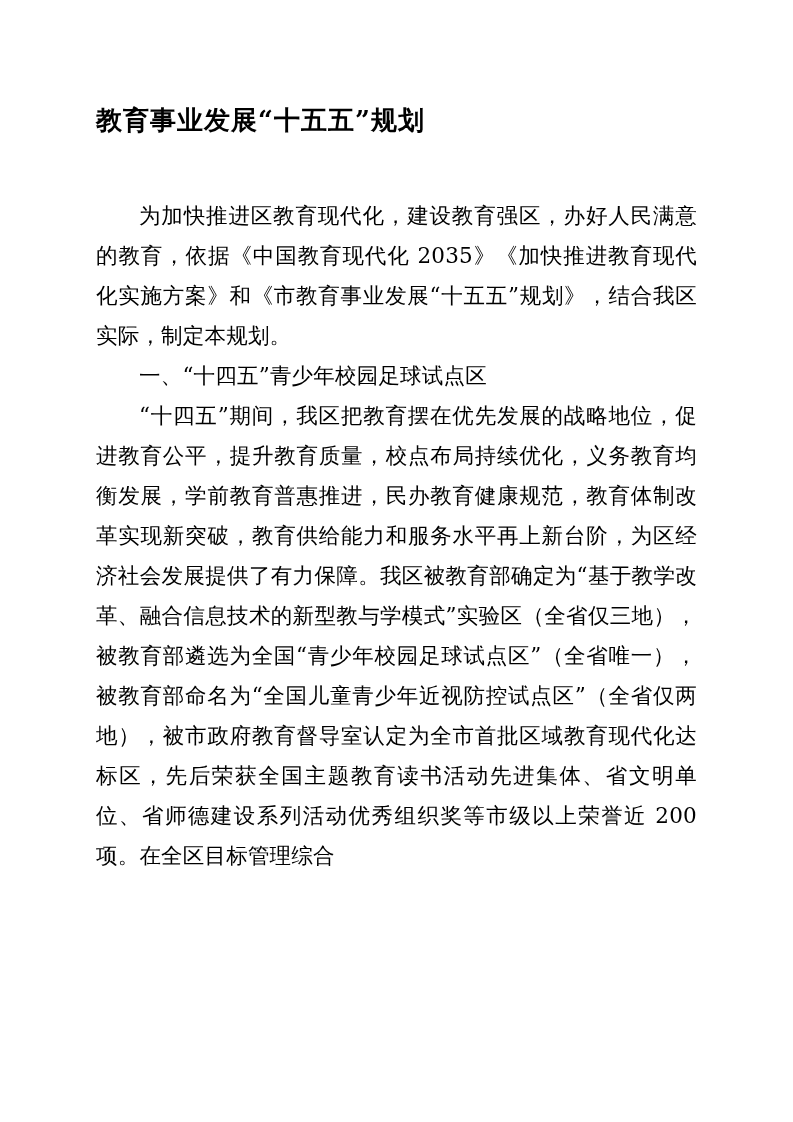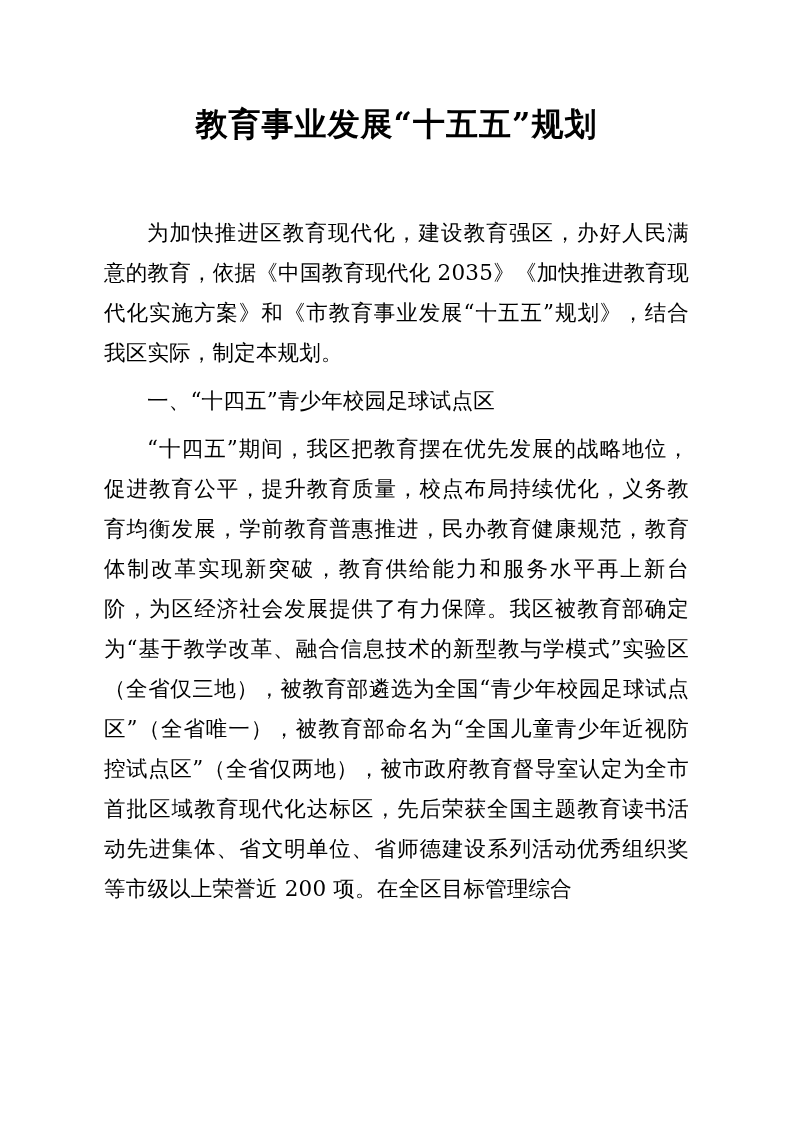--- a/index.html
+++ b/index.html
@@ -21,36 +21,36 @@
   }
   .page-inner {
     position: absolute;
     left: 96px;
     top: 84px;
     width: 601px;
   }
   .doc-title {
     font-family: "DejaVu Serif", "Liberation Serif", serif;
     font-weight: bold;
-    font-size: 32px;
+    font-size: 26px;
     line-height: 1.4;
-    text-align: center;
+    text-align: left;
     letter-spacing: 1px;
     margin: 0 0 16px 0;
     padding-top: 18px;
   }
   .spacer-after-title {
     height: 42px;
   }
   .para {
     font-size: 21.5px;
     line-height: 40px;
     text-align: justify;
     text-justify: inter-ideograph;
-    margin: 8px;
+    margin: 0;
     text-indent: 2em;
     letter-spacing: 0.2px;
   }
 </style>
 </head>
 <body>
 
 <div class="page">
   <div class="page-inner">
 

